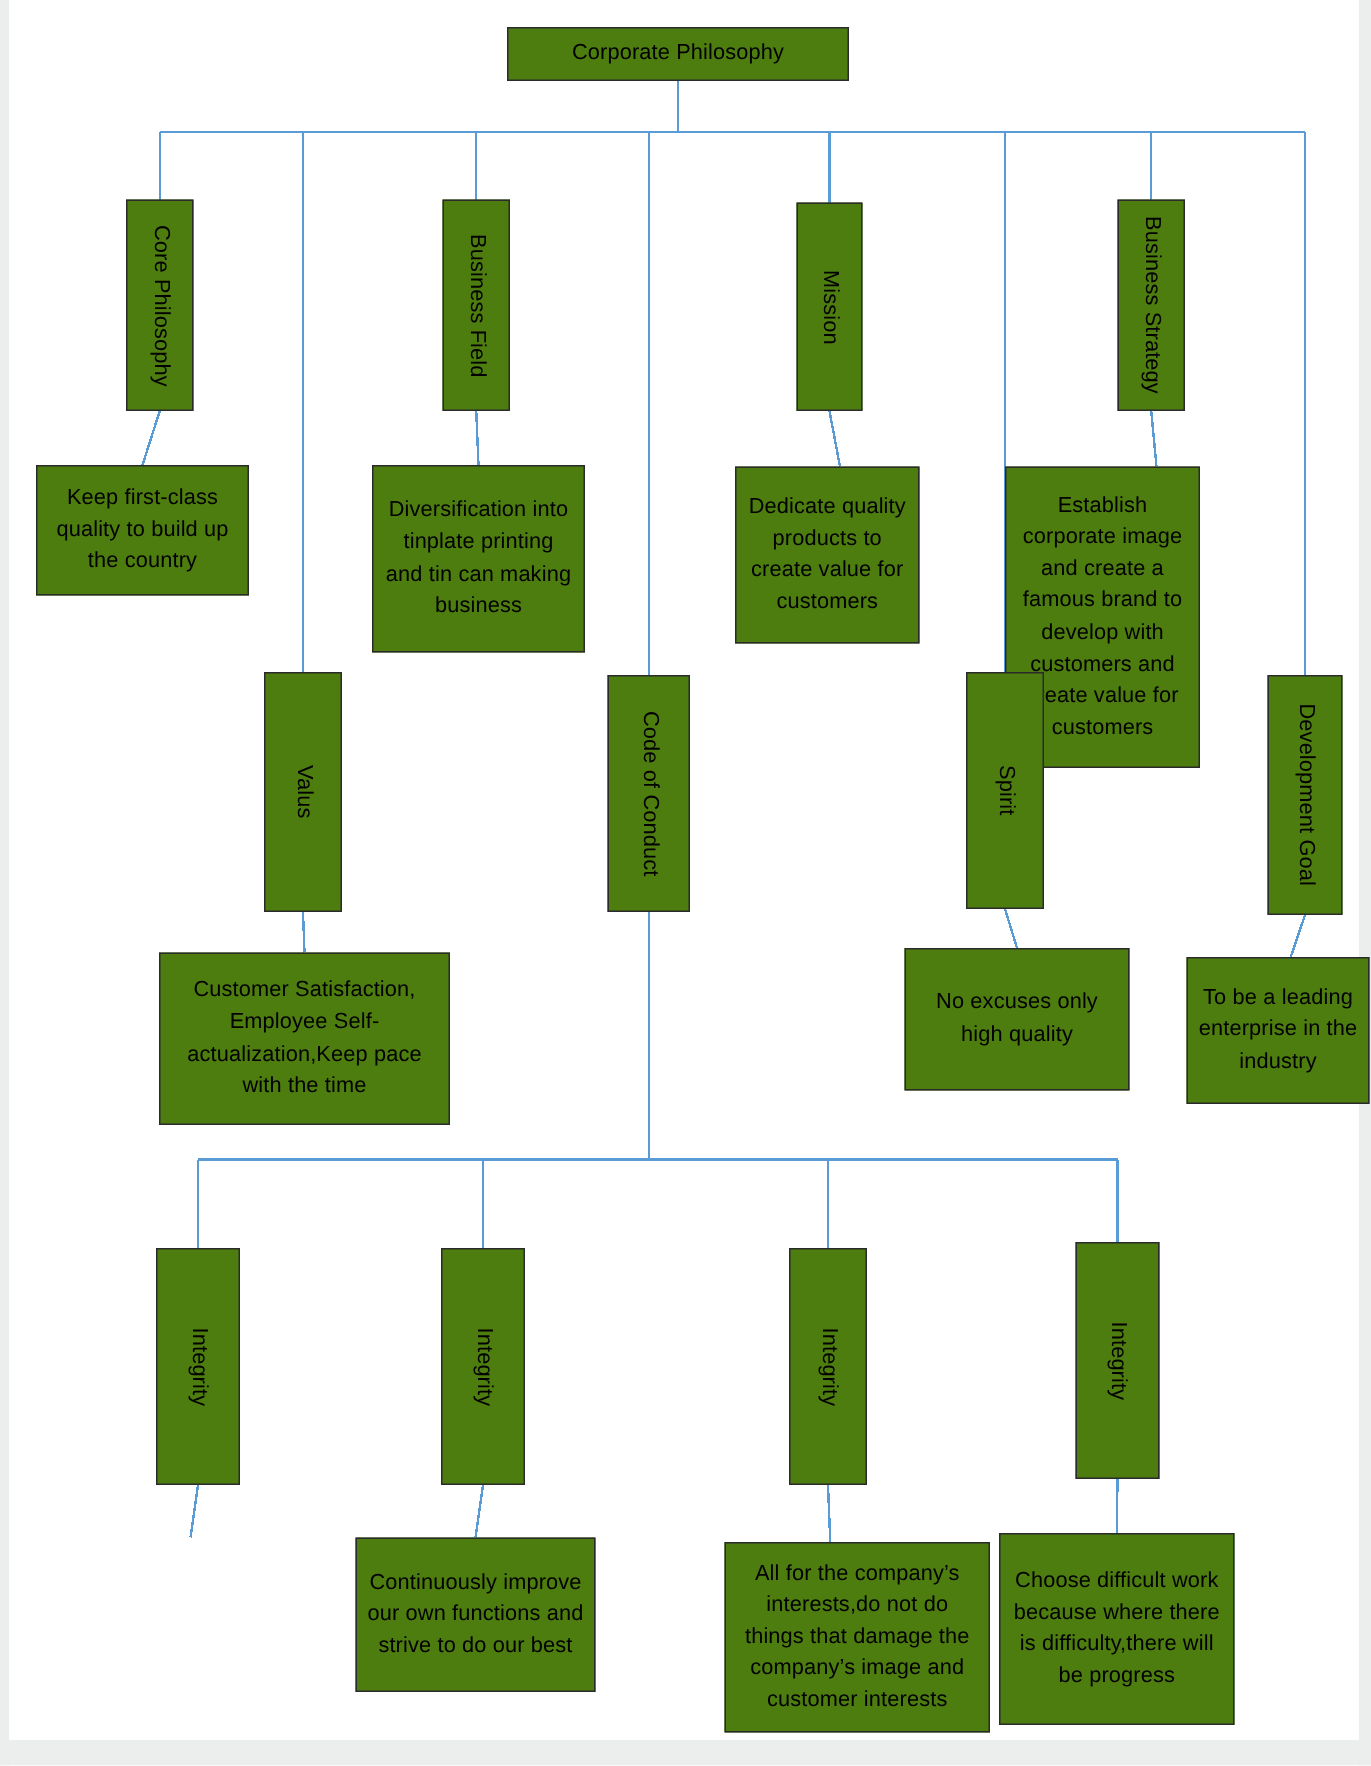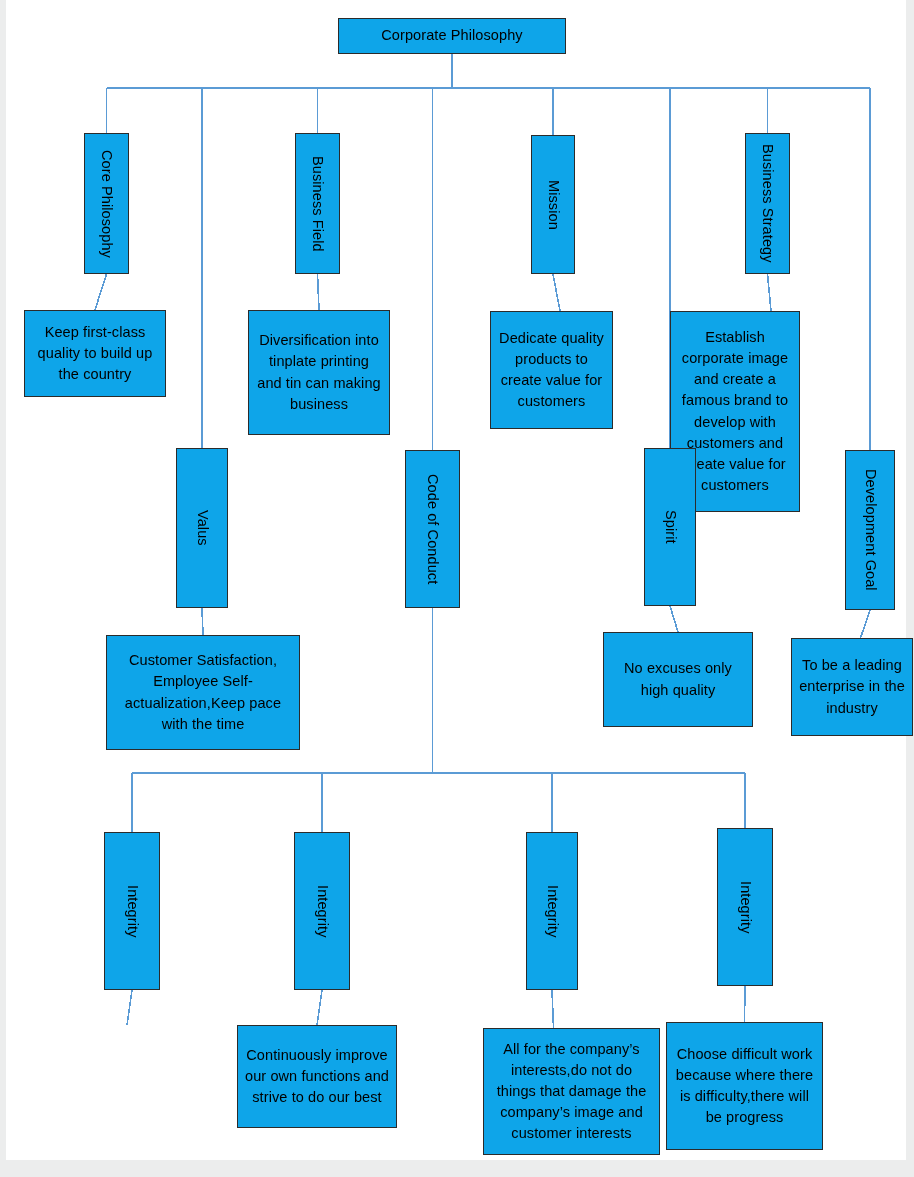--- a/index.html
+++ b/index.html
@@ -44,21 +44,21 @@
   #connectors {
     position: absolute;
     left: 0; top: 0;
     width: 914px; height: 1177px;
     pointer-events: none;
   }
 
   .node {
     position: absolute;
     box-sizing: border-box;
-    background: #0ea5e9;
+    background: #4d7c0f;
     border: 1.6px solid #2b2b2b;
     display: flex;
     align-items: center;
     justify-content: center;
     text-align: center;
   }
   .node .txt {
     display: block;
     line-height: 1.45;
     font-size: 14.5px;

